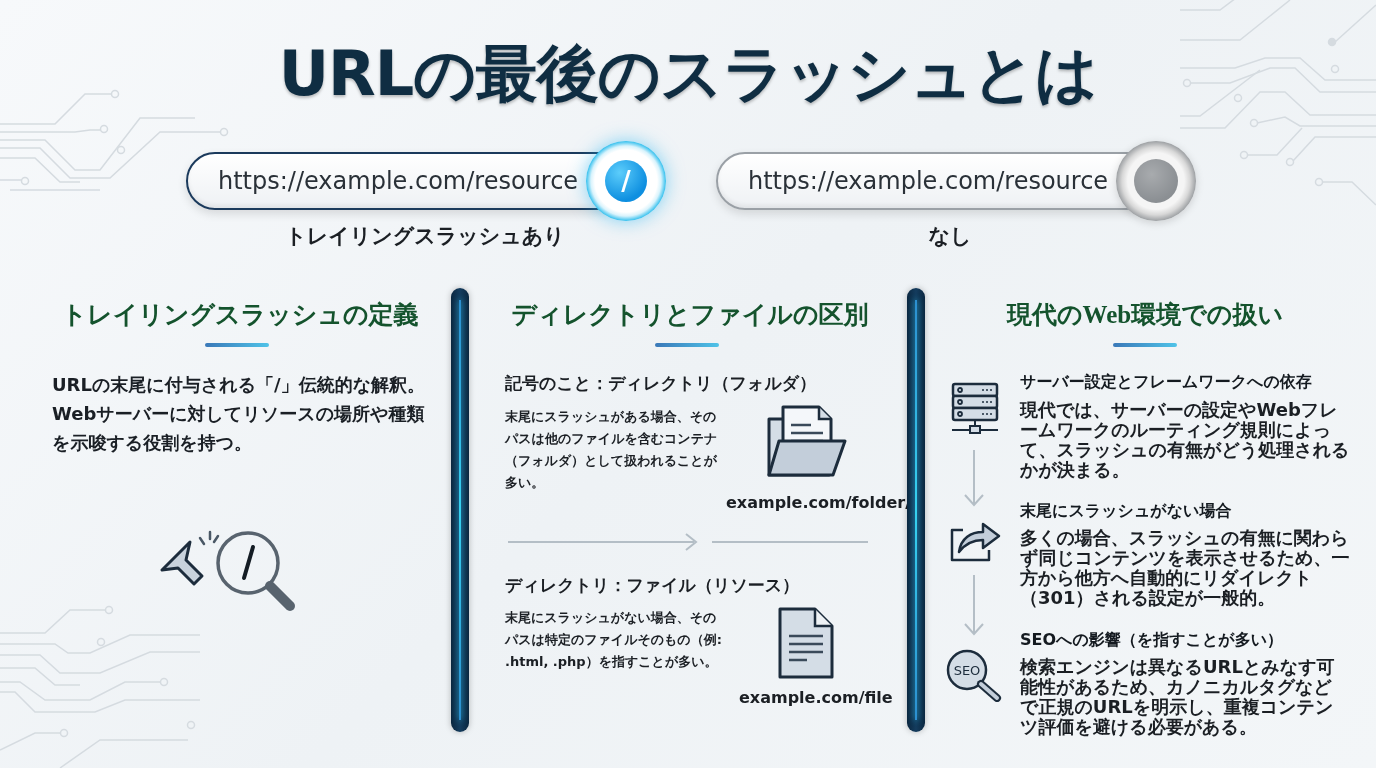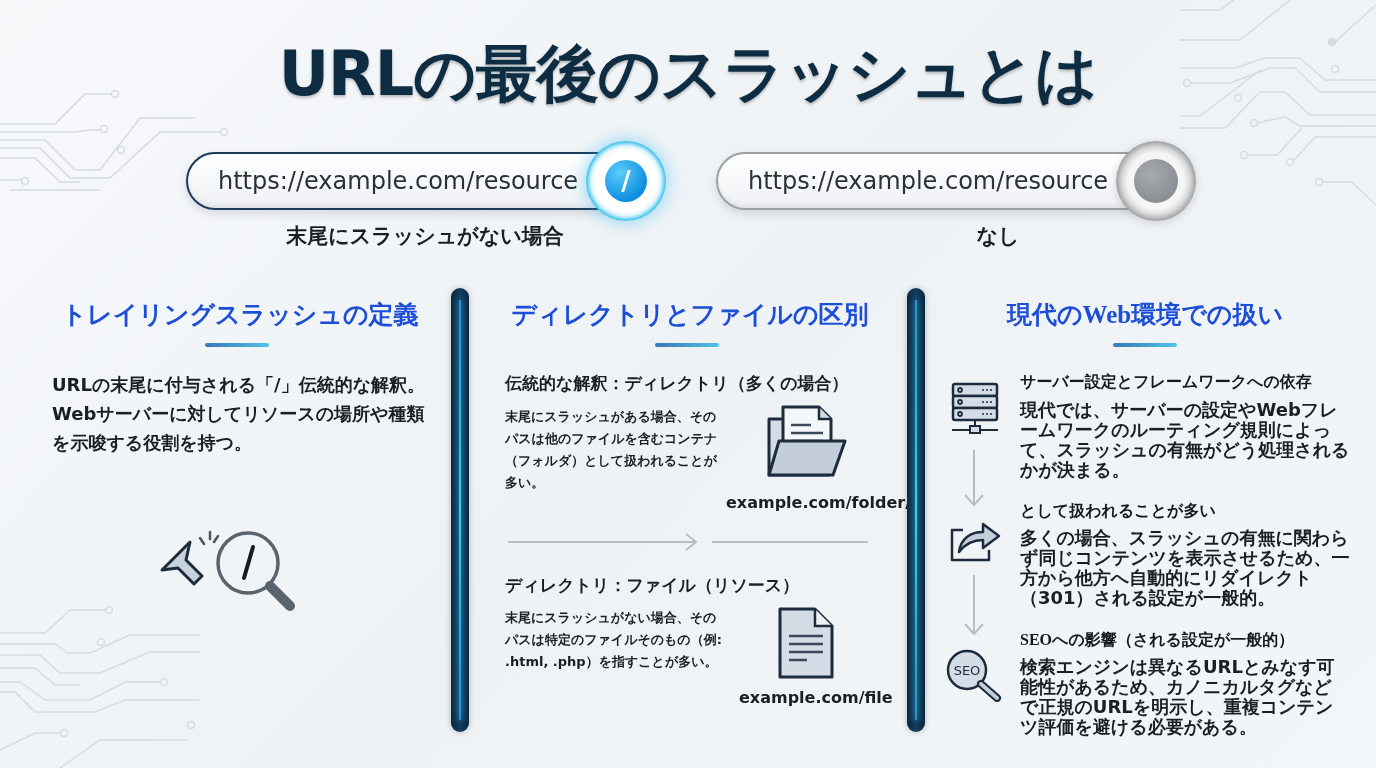--- a/index.html
+++ b/index.html
@@ -50,21 +50,21 @@
   }
   .knob.without .inner {
     width: 44px; height: 44px; border-radius: 50%;
     background: radial-gradient(circle at 40% 35%, #a8abae, #8b8f93 70%);
   }
   .url-caption {
     position: absolute; top: 222px; font-weight: bold; font-size: 21px; color: #1b1f24;
     text-align: center;
   }
   .col-title {
-    position: absolute; top: 298px; font-weight: bold; font-size: 25px; color: #1d4ed8;
+    position: absolute; top: 298px; font-weight: bold; font-size: 25px; color: #14532d;
     text-align: center;
   }
   .underline {
     position: absolute; top: 343px; height: 4px; width: 64px; border-radius: 2px;
     background: linear-gradient(90deg, #3a78b8, #4fc3e8);
   }
   .divider {
     position: absolute; top: 288px; width: 18px; height: 444px; border-radius: 9px;
     background: linear-gradient(90deg, #0b2740, #143c5e 50%, #0b2740);
     box-shadow: 0 0 6px rgba(0,0,0,0.25);
@@ -81,21 +81,21 @@
   .sub-title {
     position: absolute; font-weight: bold; font-size: 17px; color: #1b1f24;
   }
   .sub-body {
     position: absolute; font-size: 13px; line-height: 22px; color: #1b1f24; width: 220px; font-weight: bold;
   }
   .path-label {
     position: absolute; font-size: 16px; font-weight: bold; color: #1b1f24;
   }
   .right-title {
-    position: absolute; left: 1020px; font-weight: bold; font-size: 16px; color: #141a20; font-family: Liberation Serif, serif;
+    position: absolute; left: 1020px; font-weight: bold; font-size: 16px; color: #141a20;
   }
   .right-body {
     position: absolute; left: 1020px; width: 330px; font-size: 18px; line-height: 20px;
     font-weight: bold; color: #1b1f24;
   }
   .icon { position: absolute; }
 </style>
 </head>
 <body>
 
@@ -159,29 +159,29 @@
 </svg>
 
 <h1 class="title">URLの最後のスラッシュとは</h1>
 
 <div class="urlbar with">
   <span>https://example.com/resource</span>
 </div>
 <div class="knob with">
   <div class="inner">/</div>
 </div>
-<div class="url-caption" style="left:270px;width:310px;">末尾にスラッシュがない場合</div>
+<div class="url-caption" style="left:270px;width:310px;">トレイリングスラッシュあり</div>
 
 <div class="urlbar without">
   <span>https://example.com/resource</span>
 </div>
 <div class="knob without">
   <div class="inner"></div>
 </div>
-<div class="url-caption" style="left:948px;width:100px;">なし</div>
+<div class="url-caption" style="left:900px;width:100px;">なし</div>
 
 <section>
   <div class="col-title" style="left:40px;width:400px;">トレイリングスラッシュの定義</div>
   <div class="underline" style="left:205px;"></div>
   <p class="def-text">URLの末尾に付与される「/」伝統的な解釈。Webサーバーに対してリソースの場所や種類を示唆する役割を持つ。</p>
   <svg class="icon" style="left:158px;top:530px" width="140" height="90" viewBox="0 0 140 90">
     <path d="M4 40 L32 12 L28 30 L44 46 L36 54 L20 38 L4 40 Z" fill="#c8d2dc" stroke="#1c2c3c" stroke-width="3" stroke-linejoin="round" transform="rotate(0)"></path>
     <g stroke="#4a5866" stroke-width="2.5" stroke-linecap="round">
       <line x1="42" y1="8" x2="46" y2="14"></line>
       <line x1="52" y1="2" x2="52" y2="9"></line>
@@ -192,21 +192,21 @@
     <line x1="112" y1="56" x2="132" y2="76" stroke="#58636e" stroke-width="10" stroke-linecap="round"></line>
   </svg>
 </section>
 
 <div class="divider" style="left:451px;"></div>
 
 <section>
   <div class="col-title" style="left:490px;width:400px;">ディレクトリとファイルの区別</div>
   <div class="underline" style="left:655px;"></div>
 
-  <div class="sub-title" style="left:505px;top:372px;">伝統的な解釈：ディレクトリ（多くの場合）</div>
+  <div class="sub-title" style="left:505px;top:372px;">記号のこと：ディレクトリ（フォルダ）</div>
   <p class="sub-body" style="left:505px;top:406px;">末尾にスラッシュがある場合、そのパスは他のファイルを含むコンテナ（フォルダ）として扱われることが多い。</p>
   <svg class="icon" style="left:765px;top:405px" width="82" height="78" viewBox="0 0 82 78">
     <path d="M4 14 H28 L34 20 H64 V70 H4 Z" fill="#d4dde6" stroke="#1c2c3c" stroke-width="3" stroke-linejoin="round"></path>
     <path d="M18 2 H54 L66 14 V50 H18 Z" fill="#f4f7fa" stroke="#1c2c3c" stroke-width="3" stroke-linejoin="round"></path>
     <path d="M54 2 V14 H66" fill="#d4dde6" stroke="#1c2c3c" stroke-width="2.5"></path>
     <g stroke="#3a4a5a" stroke-width="2.5">
         <line x1="26" y1="20" x2="46" y2="20"></line>
         <line x1="26" y1="28" x2="58" y2="28"></line>
         <line x1="26" y1="36" x2="58" y2="36"></line>
       </g>
@@ -275,24 +275,24 @@
   <p class="right-body" style="top:400px;">現代では、サーバーの設定やWebフレームワークのルーティング規則によって、スラッシュの有無がどう処理されるかが決まる。</p>
 
   <svg class="icon" style="left:949px;top:520px" width="52" height="42" viewBox="0 0 52 42">
     <path d="M14 10 H3 V40 H40 V30" fill="none" stroke="#1c2c3c" stroke-width="2.5" stroke-linejoin="round"></path>
     <path d="M10 32 C12 18 22 12 34 12 V4 L50 16 L34 28 V20 C24 20 16 24 10 32 Z" fill="#c3ceda" stroke="#1c2c3c" stroke-width="2.5" stroke-linejoin="round"></path>
   </svg>
   <svg class="icon" style="left:962px;top:575px" width="24" height="62" viewBox="0 0 24 62">
     <line x1="12" y1="0" x2="12" y2="58" stroke="#b4bec6" stroke-width="2"></line>
     <polyline points="3,49 12,59 21,49" fill="none" stroke="#b4bec6" stroke-width="2"></polyline>
   </svg>
-  <div class="right-title" style="top:501px;">として扱われることが多い</div>
+  <div class="right-title" style="top:501px;">末尾にスラッシュがない場合</div>
   <p class="right-body" style="top:528px;">多くの場合、スラッシュの有無に関わらず同じコンテンツを表示させるため、一方から他方へ自動的にリダイレクト（301）される設定が一般的。</p>
 
   <svg class="icon" style="left:945px;top:648px" width="58" height="54" viewBox="0 0 58 54">
     <circle cx="22" cy="22" r="19" fill="#d4dde6" stroke="#1c2c3c" stroke-width="2.5"></circle>
     <text x="22" y="27" text-anchor="middle" font-family="DejaVu Sans, sans-serif" font-size="13" fill="#1c2c3c">SEO</text>
     <line x1="36" y1="36" x2="52" y2="50" stroke="#1c2c3c" stroke-width="8" stroke-linecap="round"></line>
     <line x1="36" y1="36" x2="52" y2="50" stroke="#c3ceda" stroke-width="4" stroke-linecap="round"></line>
   </svg>
-  <div class="right-title" style="top:630px;">SEOへの影響（される設定が一般的）</div>
+  <div class="right-title" style="top:630px;">SEOへの影響（を指すことが多い）</div>
   <p class="right-body" style="top:657px;">検索エンジンは異なるURLとみなす可能性があるため、カノニカルタグなどで正規のURLを明示し、重複コンテンツ評価を避ける必要がある。</p>
 </section>
 
 </body></html>

